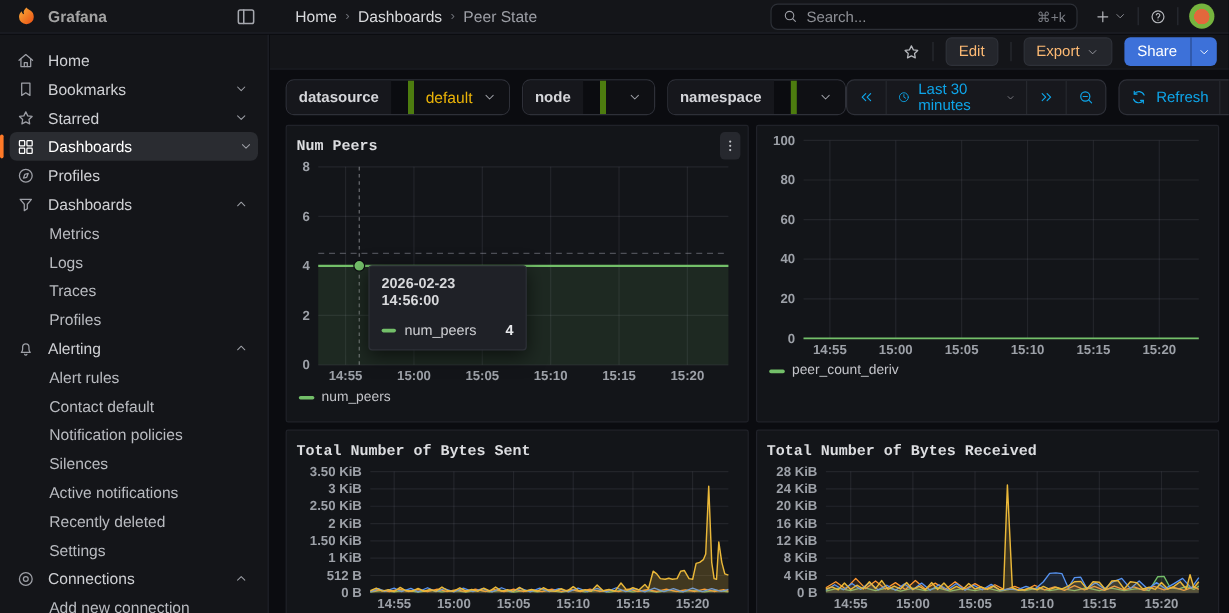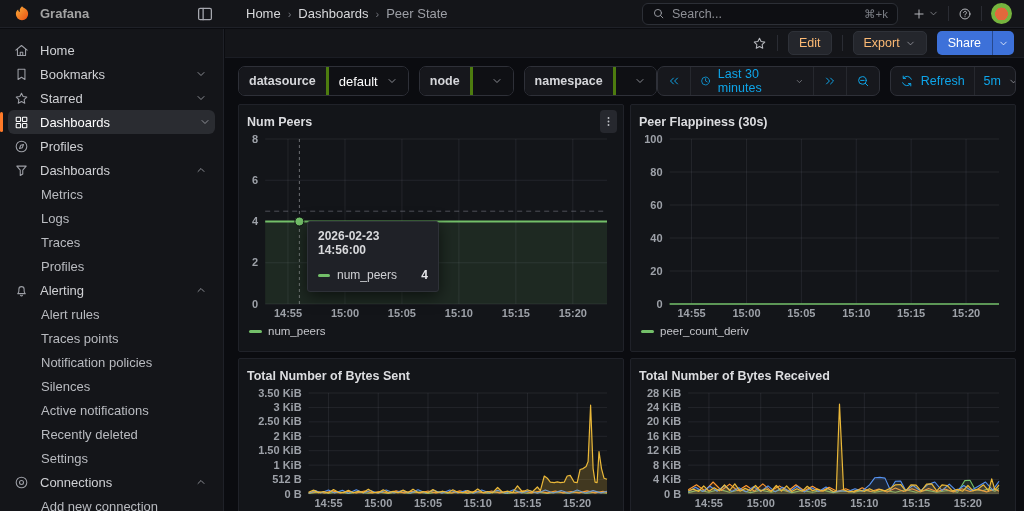--- a/index.html
+++ b/index.html
@@ -56,37 +56,37 @@
   .t-divider { width:1px; height:16px; background:#2a2c33; }
   .btn { height:24px; display:flex; align-items:center; gap:5px; background:#24262c; border:1px solid #2e3138; border-radius:5px; padding:0 10px; font-size:12.5px; color:#fdba74; cursor:pointer; }
   .btn .chev { width:11px; height:11px; color:#9d9fa6; }
   .btn-split { display:flex; height:24px; border-radius:5px; overflow:hidden; cursor:pointer; }
   .btn-split .split-main { display:flex; align-items:center; padding:0 11px; color:#fff; font-size:12.5px; font-weight:500; }
   .btn-split .split-chev { display:flex; align-items:center; padding:0 5px; border-left:1px solid rgba(0,0,0,0.35); color:#fff; }
   .btn-split .chev { width:11px; height:11px; }
 
   .sub-header { display:flex; justify-content:space-between; align-items:center; padding:8px 8px 0 13px; }
   .filters { display:flex; gap:10px; }
-  .var-pill { display:flex; height:30px; border:1px solid #2e3038; border-radius:7px; overflow:hidden; align-items:stretch; }
+  .var-pill { display:flex; height:30px; border:1px solid #2e3038; border-radius:7px; overflow:hidden; align-items:stretch;gap:14px; }
   .var-label { display:flex; align-items:center; padding:0 10px; font-size:12.5px; font-weight:600; color:#d5d6da; background:#16171c; cursor:default; }
-  .var-value { display:flex; align-items:center; gap:8px; padding:0 10px; border-left:3px solid #4d7c0f; background:#0f1014; font-size:13px; color:#ffffff; cursor:pointer; }
+  .var-value { display:flex; align-items:center; gap:8px; padding:0 10px; border-left:5px solid #4d7c0f; background:#0f1014; font-size:13px; color:#eab308; cursor:pointer; }
   .var-value .chev { width:12px; height:12px; color:#9d9fa6; }
 
   .time-controls { display:flex; gap:10px; align-items:center; }
   .tc-group { display:flex; height:30px; border:1px solid #2e3038; border-radius:7px; overflow:hidden; background:#17181d; }
   .tc-seg { display:flex; align-items:center; gap:7px; padding:0 9px; color:#0ea5e9; font-size:12.5px; font-weight:500; cursor:pointer; border-left:1px solid #26282e; }
   .tc-seg:first-child { border-left:none; }
   .tc-seg svg { width:14px; height:14px; }
   .tc-seg .chev { width:11px; height:11px; color:#9d9fa6; }
 
   
   .grid { display:grid; grid-template-columns:1fr 1fr; grid-template-rows:248px 170px; gap:6px; margin:8px 8px 0 13px; }
   .panel { position:relative; background:#131519; border:1px solid #202229; border-radius:2px; padding:6px 8px; overflow:hidden; }
   .panel-header { height:22px; display:flex; align-items:center; }
-  .panel-title { font-size:12.5px; font-weight:600; color:#dcdde0; }
+  .panel-title { font-size:12.5px; font-weight:600; color:#dcdde0;font-family:Liberation Mono, monospace; }
   .kebab-btn { position:absolute; top:5px; right:6px; width:17px; height:23px; background:#26282e; border-radius:4px; display:flex; align-items:center; justify-content:center; color:#c0c2c7; cursor:pointer; }
   .kebab-btn svg { width:13px; height:13px; fill:currentColor; stroke:none; }
   .chart-wrap { position:relative; }
   .chart { width:100%; display:block; cursor:crosshair; }
   .p-top .chart { height:188px; }
   .p-bot .chart { height:124px; }
   .legend { display:flex; align-items:center; gap:6px; height:20px; padding-left:2px; }
   .legend-swatch { width:13px; height:3px; border-radius:2px; }
   .legend-label { font-size:11.5px; color:#c4c5ca; cursor:pointer; }
 
@@ -218,21 +218,21 @@
     <svg class="icon nav-icon" viewBox="0 0 24 24">
         <path d="M6 17h12c-1.2-1.1-1.8-2.1-1.8-4.6V10a4.2 4.2 0 0 0-8.4 0v2.4C7.8 14.9 7.2 15.9 6 17z"></path>
         <path d="M10.5 19.6a1.6 1.6 0 0 0 3 0"></path>
       </svg>
     <span class="nav-label">Alerting</span>
     <svg class="icon nav-chev" viewBox="0 0 24 24">
         <path d="M6 15l6-6 6 6"></path>
       </svg>
   </div>
   <div class="nav-child">Alert rules</div>
-  <div class="nav-child">Traces points</div>
+  <div class="nav-child">Contact default</div>
   <div class="nav-child">Notification policies</div>
   <div class="nav-child">Silences</div>
   <div class="nav-child">Active notifications</div>
   <div class="nav-child">Recently deleted</div>
   <div class="nav-child">Settings</div>
   <div class="nav-item">
     <svg class="icon nav-icon" viewBox="0 0 24 24">
         <circle cx="12" cy="12" r="8.5"></circle>
         <circle cx="12" cy="12" r="3.2"></circle>
       </svg>
@@ -409,23 +409,20 @@
           </div>
         </div>
       </div>
       <div class="legend">
         <span class="legend-swatch" style="background: rgb(115, 191, 105);"></span>
         <span class="legend-label">num_peers</span>
       </div>
     </section>
 
     <section class="panel p-top">
-      <div class="panel-header">
-        <h2 class="panel-title">Peer Flappiness (30s)</h2>
-      </div>
       <div class="chart-wrap">
         <svg class="chart" viewBox="0 0 368 188">
             <line x1="52.56" x2="52.56" y1="6" y2="171" stroke="rgba(204,204,220,0.09)" stroke-width="1"></line>
             <text x="52.56" y="184" text-anchor="middle" fill="#9da1a8" font-size="11" font-weight="600" font-family="&quot;Liberation Sans&quot;,sans-serif">14:55</text>
             <line x1="107.46000000000001" x2="107.46000000000001" y1="6" y2="171" stroke="rgba(204,204,220,0.09)" stroke-width="1"></line>
             <text x="107.46000000000001" y="184" text-anchor="middle" fill="#9da1a8" font-size="11" font-weight="600" font-family="&quot;Liberation Sans&quot;,sans-serif">15:00</text>
             <line x1="162.35999999999999" x2="162.35999999999999" y1="6" y2="171" stroke="rgba(204,204,220,0.09)" stroke-width="1"></line>
             <text x="162.35999999999999" y="184" text-anchor="middle" fill="#9da1a8" font-size="11" font-weight="600" font-family="&quot;Liberation Sans&quot;,sans-serif">15:05</text>
             <line x1="217.25999999999996" x2="217.25999999999996" y1="6" y2="171" stroke="rgba(204,204,220,0.09)" stroke-width="1"></line>
             <text x="217.25999999999996" y="184" text-anchor="middle" fill="#9da1a8" font-size="11" font-weight="600" font-family="&quot;Liberation Sans&quot;,sans-serif">15:10</text>

